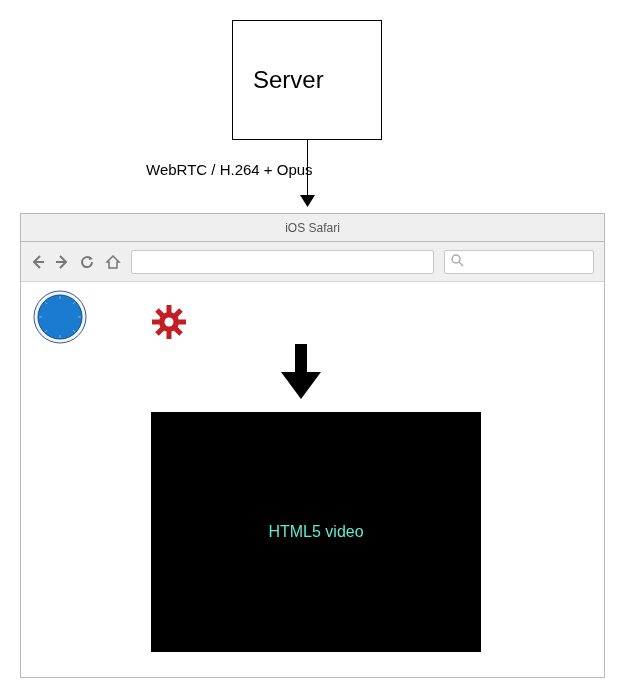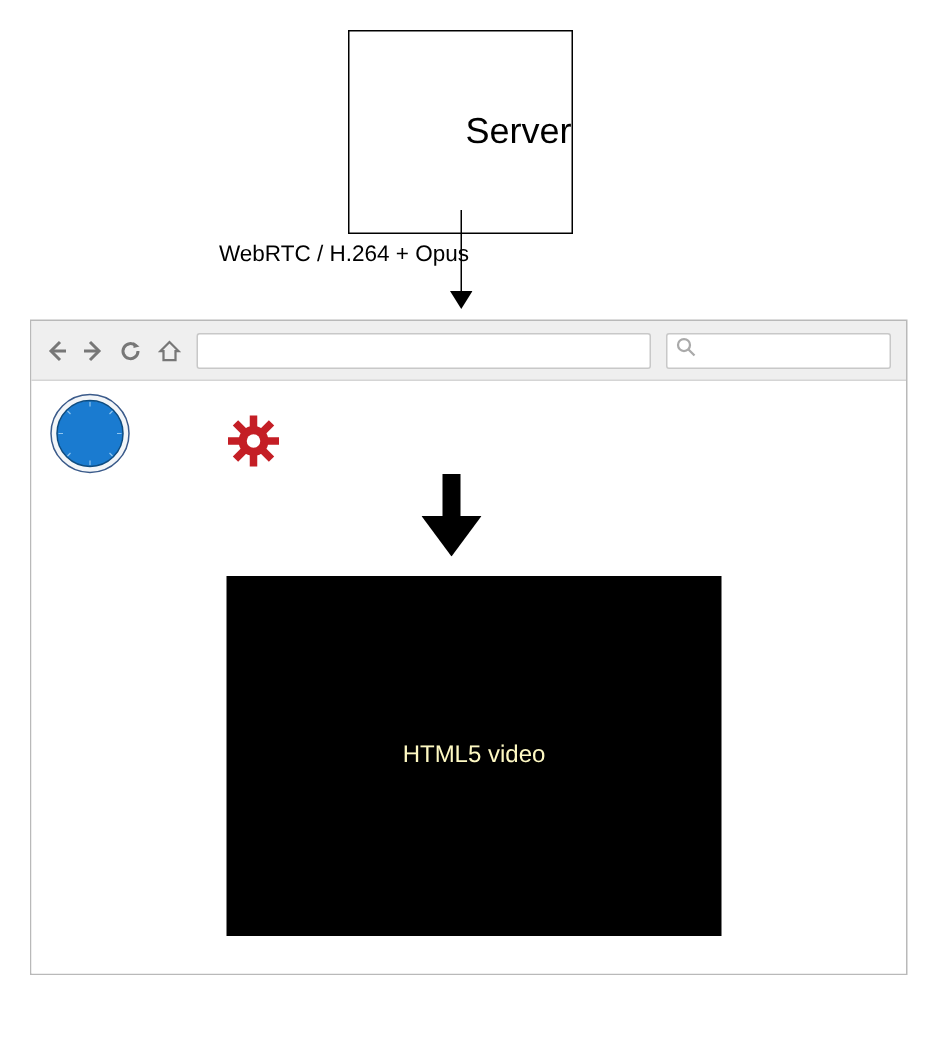--- a/index.html
+++ b/index.html
@@ -10,26 +10,27 @@
     height: 696px;
     background: #fff;
     font-family: Arial, Helvetica, sans-serif;
     position: relative;
   }
   .server-box {
     position: absolute;
     left: 232px;
     top: 20px;
     width: 150px;
-    height: 136px;
+    height: 120px;
     border: 1px solid #000;
     display: flex;
     align-items: center;
-    justify-content: flex-end;
+    justify-content: flex-start;
     font-size: 24px;
+    padding-left: 20px;
   }
   .conn-label {
     position: absolute;
     left: 146px;
     top: 161px;
     font-size: 15px;
   }
   .arrow-line {
     position: absolute;
     left: 307px;
@@ -121,21 +122,21 @@
     left: 260px;
     top: 62px;
   }
   .video-box {
     position: absolute;
     left: 130px;
     top: 130px;
     width: 330px;
     height: 240px;
     background: #000;
-    color: #fef9c3;
+    color: #5eead4;
     display: flex;
     align-items: center;
     justify-content: center;
     font-size: 16px;
   }
 </style>
 </head>
 <body>
 
 <div class="server-box">
@@ -144,20 +145,23 @@
 
 <div class="conn-label">WebRTC / H.264 + Opus</div>
 <div class="arrow-line"></div>
 <div class="arrow-head">
   <svg width="15" height="12">
       <polygon points="0,0 15,0 7.5,12" fill="#000"></polygon>
     </svg>
 </div>
 
 <div class="browser-window">
+  <div class="browser-titlebar">
+    <span>iOS Safari</span>
+  </div>
   <div class="browser-toolbar">
     <div class="nav-icons">
       <span>
         <svg width="14" height="14" viewBox="0 0 14 14">
             <path d="M9 1 L3 7 L9 13" stroke="#777" stroke-width="2" fill="none"></path>
             <line x1="3" y1="7" x2="13" y2="7" stroke="#777" stroke-width="2"></line>
           </svg>
       </span>
       <span>
         <svg width="14" height="14" viewBox="0 0 14 14">

